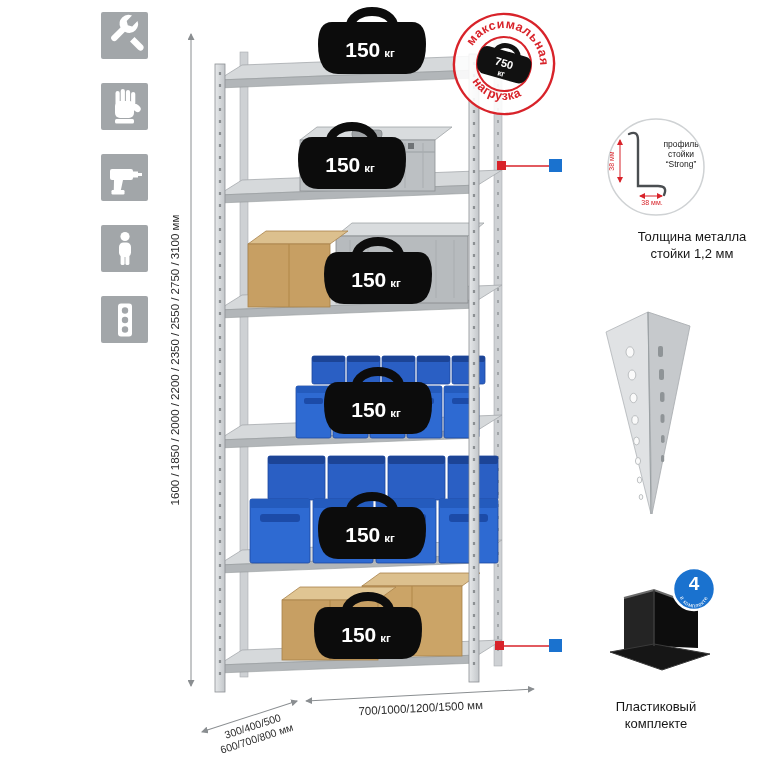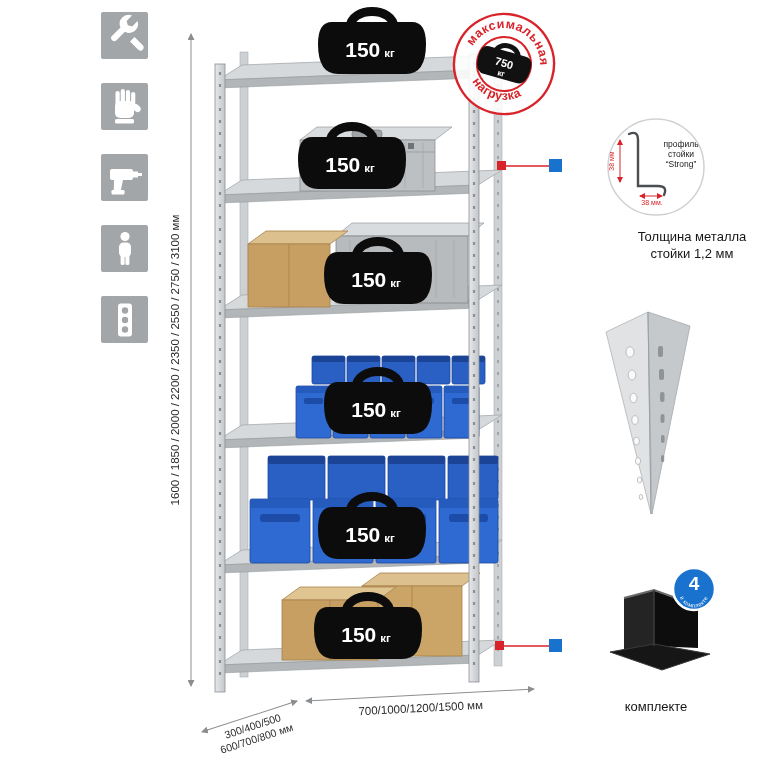--- a/index.html
+++ b/index.html
@@ -340,14 +340,15 @@
     <text x="252" y="730" text-anchor="middle" font-size="10.5" fill="#2b2b2b">300/400/500</text>
     <text x="252" y="743" text-anchor="middle" font-size="10.5" fill="#2b2b2b">600/700/800 мм</text>
   </g>
 </svg>
 
 <div class="caption" id="cap-profile">
   <div>Толщина металла</div>
   <div>стойки 1,2 мм</div>
 </div>
 <div class="caption" id="cap-foot">
+  <div>Пластиковый</div>
   <div>комплекте</div>
 </div>
 
 </body></html>

